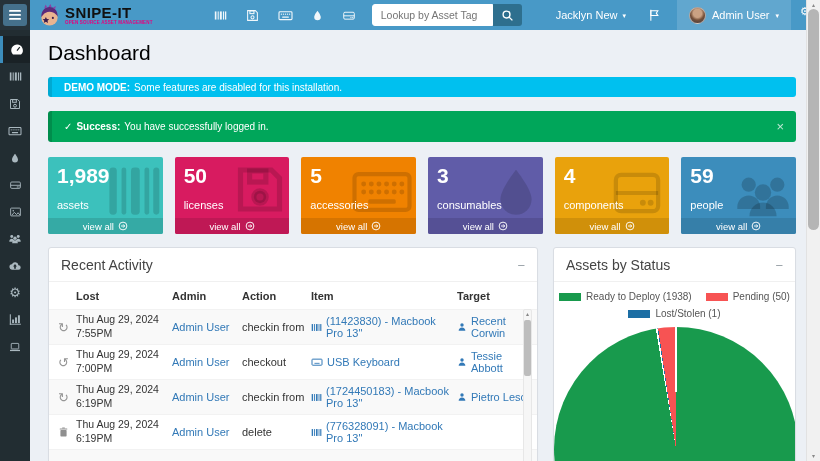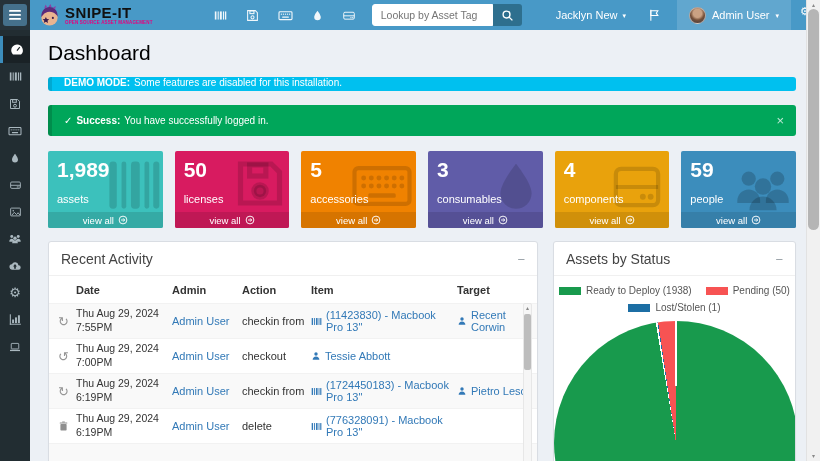--- a/index.html
+++ b/index.html
@@ -31,21 +31,21 @@
 
 
 .sidebar{position:absolute;left:0;top:30px;bottom:0;width:30px;background:#222d32;padding-top:6px;z-index:4}
 .side-item{height:27px;display:flex;align-items:center;justify-content:center;color:#aab8bf;cursor:pointer}
 .side-item.active{background:#1a2226;color:#fff;border-left:3px solid #3c8dbc}
 .side-item .uni{font-size:13px;line-height:1}
 
 
 .main{position:absolute;left:30px;top:30px;right:14px;bottom:0;padding:0 10px 0 18px;overflow:hidden}
 .page-title{font-size:21px;font-weight:normal;color:#000000;margin:11px 0 12px}
-.callout{background:#00c0ef;border-left:4px solid #00a9d2;border-radius:3px;color:#fff;height:14px;display:flex;padding:0 12px;font-size:10px;margin-bottom:14px}
+.callout{background:#00c0ef;border-left:4px solid #00a9d2;border-radius:3px;color:#fff;height:20px;display:flex;align-items:center;padding:0 12px;font-size:10px;margin-bottom:14px}
 .callout b{margin-right:4px}
 .alert{background:#00a65a;border-left:4px solid #008d4c;border-radius:3px;color:#fff;height:31px;display:flex;align-items:center;padding:0 12px;font-size:10px;margin-bottom:15px}
 .alert .chk{margin-right:4px;font-size:10px}
 .alert b{margin-right:4px}
 .alert .close{margin-left:auto;color:rgba(255,255,255,.75);font-size:13px;cursor:pointer;line-height:1}
 
 
 .stats{display:flex;gap:12px;margin-bottom:13px}
 .stat-box{flex:1;height:77px;position:relative;border-radius:2px;color:#fff;overflow:hidden}
 .stat-num{font-size:21px;font-weight:bold;margin:7px 0 0 9px;position:relative;z-index:2;line-height:1.1}
@@ -456,21 +456,21 @@
     <div class="panels">
 
       <section class="panel panel-activity">
         <div class="panel-head">
           <span class="panel-title">Recent Activity</span>
           <span class="collapse-btn">−</span>
         </div>
         <div class="activity-table">
           <div class="thead">
             <span class="c-ico"></span>
-            <span class="c-date">Date</span>
+            <span class="c-date">Lost</span>
             <span class="c-admin">Admin</span>
             <span class="c-action">Action</span>
             <span class="c-item">Item</span>
             <span class="c-target">Target</span>
           </div>
 
           <div class="trow odd">
             <span class="c-ico act-ico">↻</span>
             <span class="c-date date-cell"><span>Thu Aug 29, 2024</span><br><span>7:55PM</span></span>
             <span class="c-admin"><a class="lnk">Admin User</a></span>
@@ -496,20 +496,29 @@
                 </span>
                 <a class="lnk">Recent Corwin</a>
               </span>
           </div>
 
           <div class="trow">
             <span class="c-ico act-ico">↺</span>
             <span class="c-date date-cell"><span>Thu Aug 29, 2024</span><br><span>7:00PM</span></span>
             <span class="c-admin"><a class="lnk">Admin User</a></span>
             <span class="c-action">checkout</span>
+            <span class="c-item icell">
+                <span style="color:#3279b7;line-height:0">
+                  <svg width="12" height="10" viewBox="0 0 16 14" fill="none" stroke="currentColor" stroke-width="1.4">
+                    <rect x="1" y="3" width="14" height="8.5" rx="1"></rect>
+                    <rect x="4.4" y="8.2" width="7.2" height="1.2" fill="currentColor" stroke="none"></rect>
+                  </svg>
+                </span>
+                <a class="lnk">USB Keyboard</a>
+              </span>
             <span class="c-target icell target-cell">
                 <span style="color:#3279b7;line-height:0">
                   <svg width="10" height="10" viewBox="0 0 16 16" fill="currentColor">
                     <circle cx="8" cy="4.8" r="2.7"></circle>
                     <path d="M2.6 14c0-3 2.4-5.4 5.4-5.4s5.4 2.4 5.4 5.4z"></path>
                   </svg>
                 </span>
                 <a class="lnk">Tessie Abbott</a>
               </span>
           </div>

